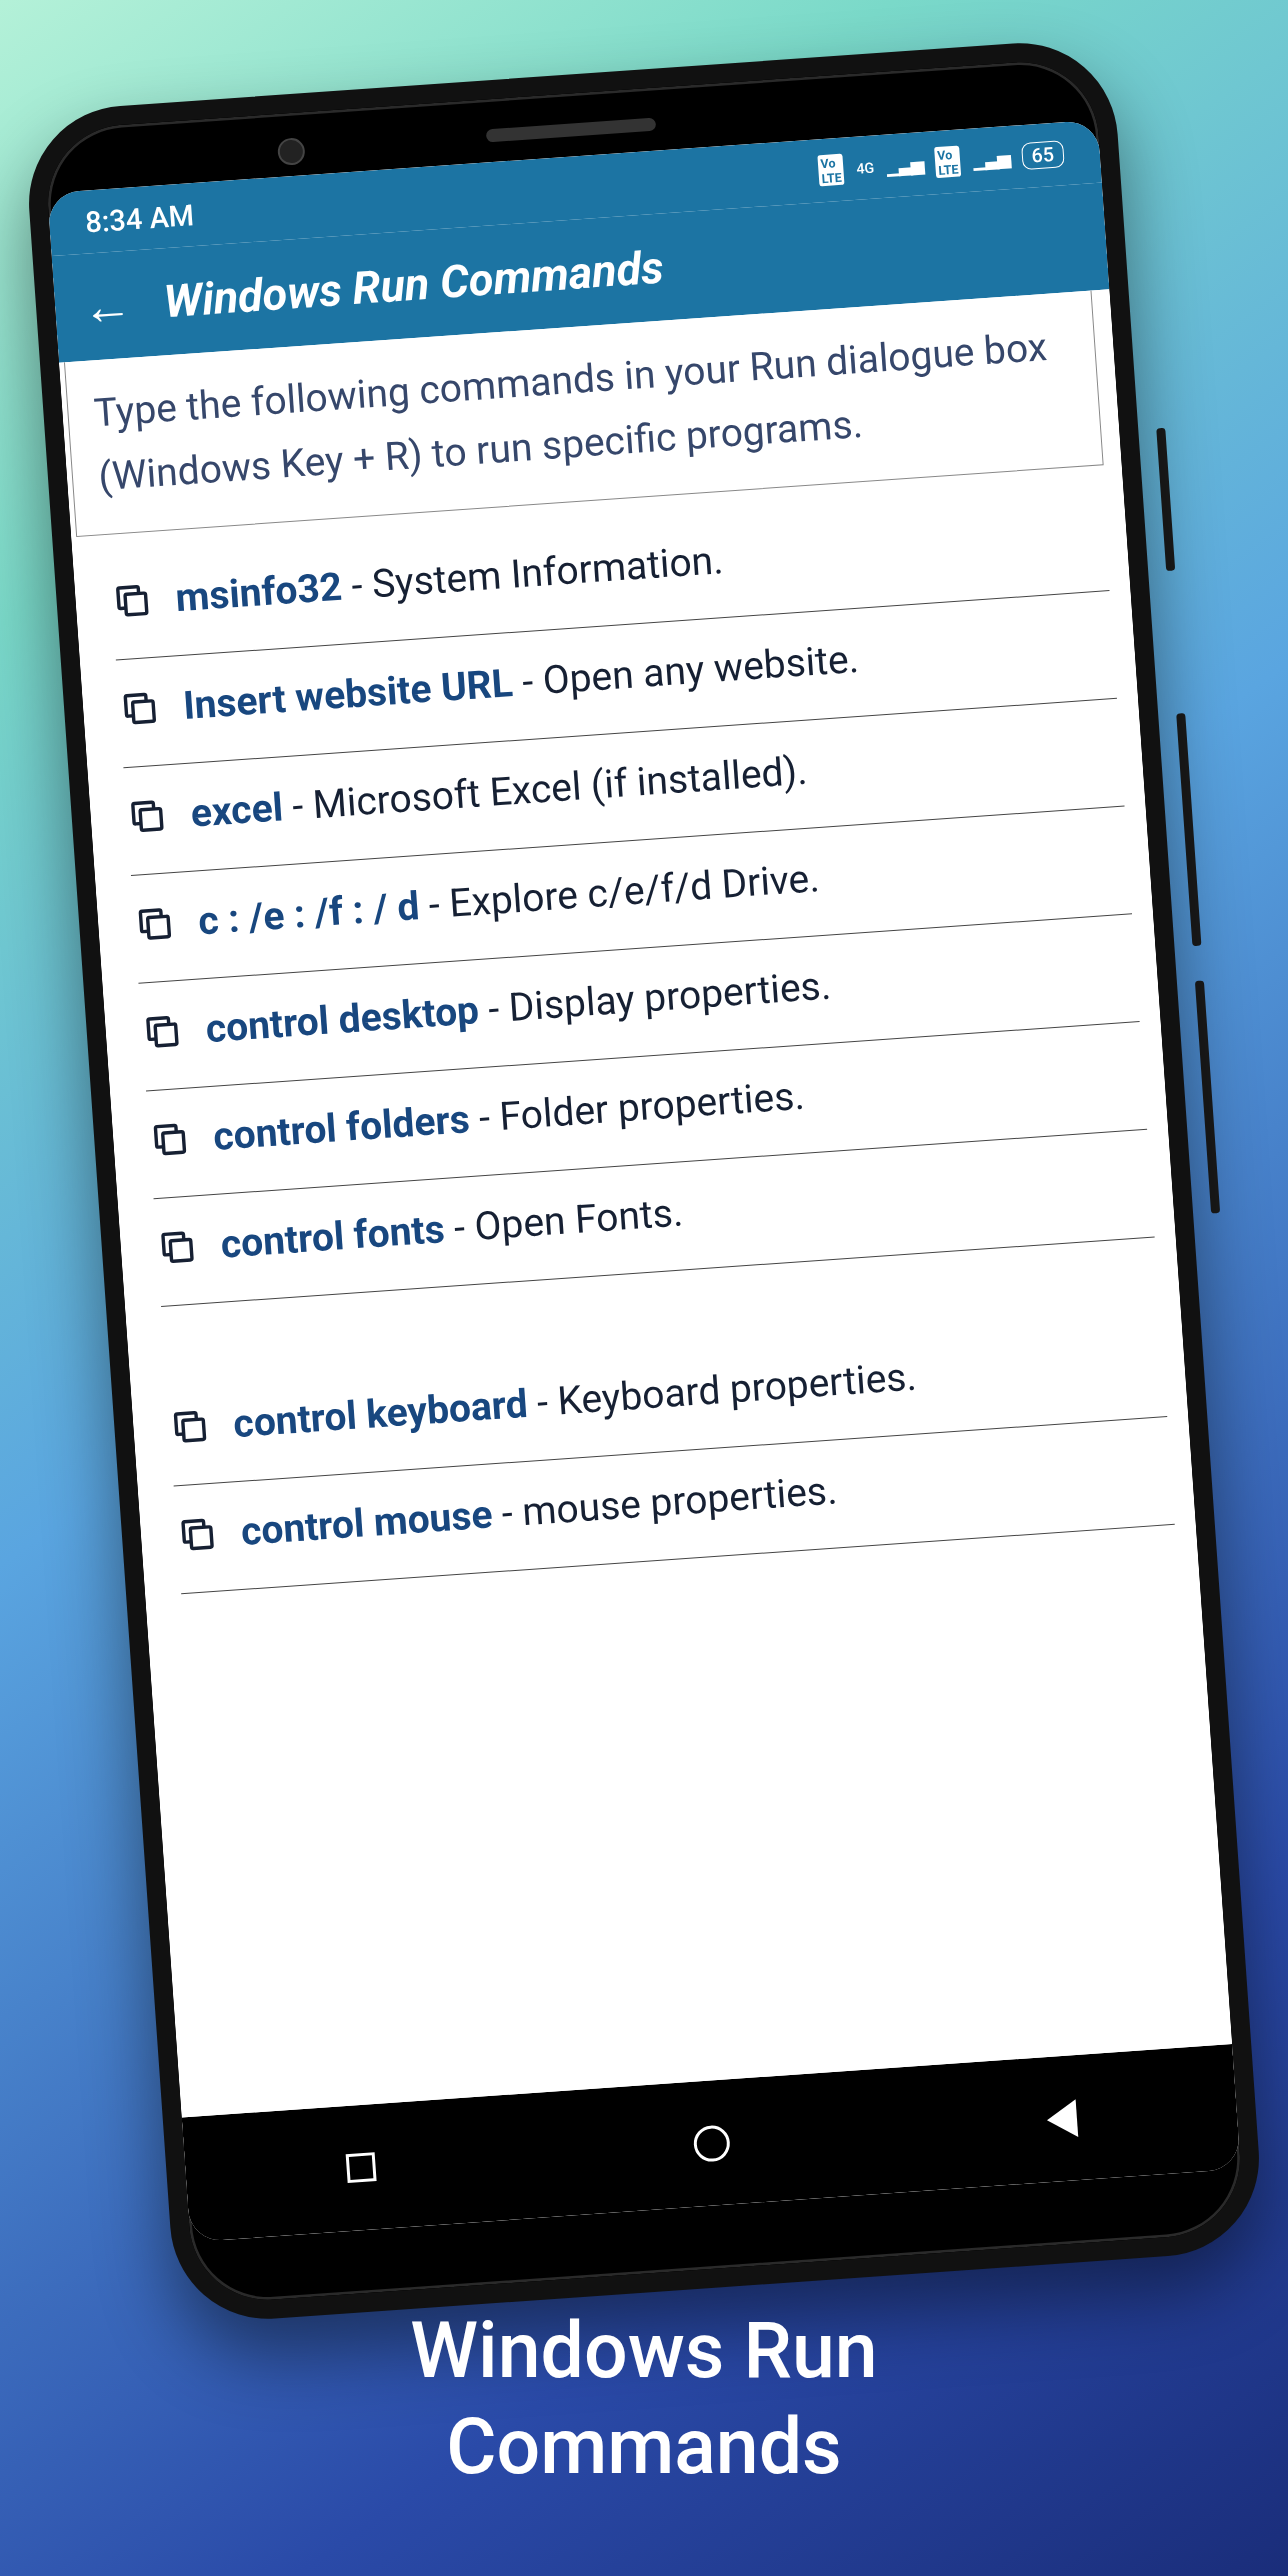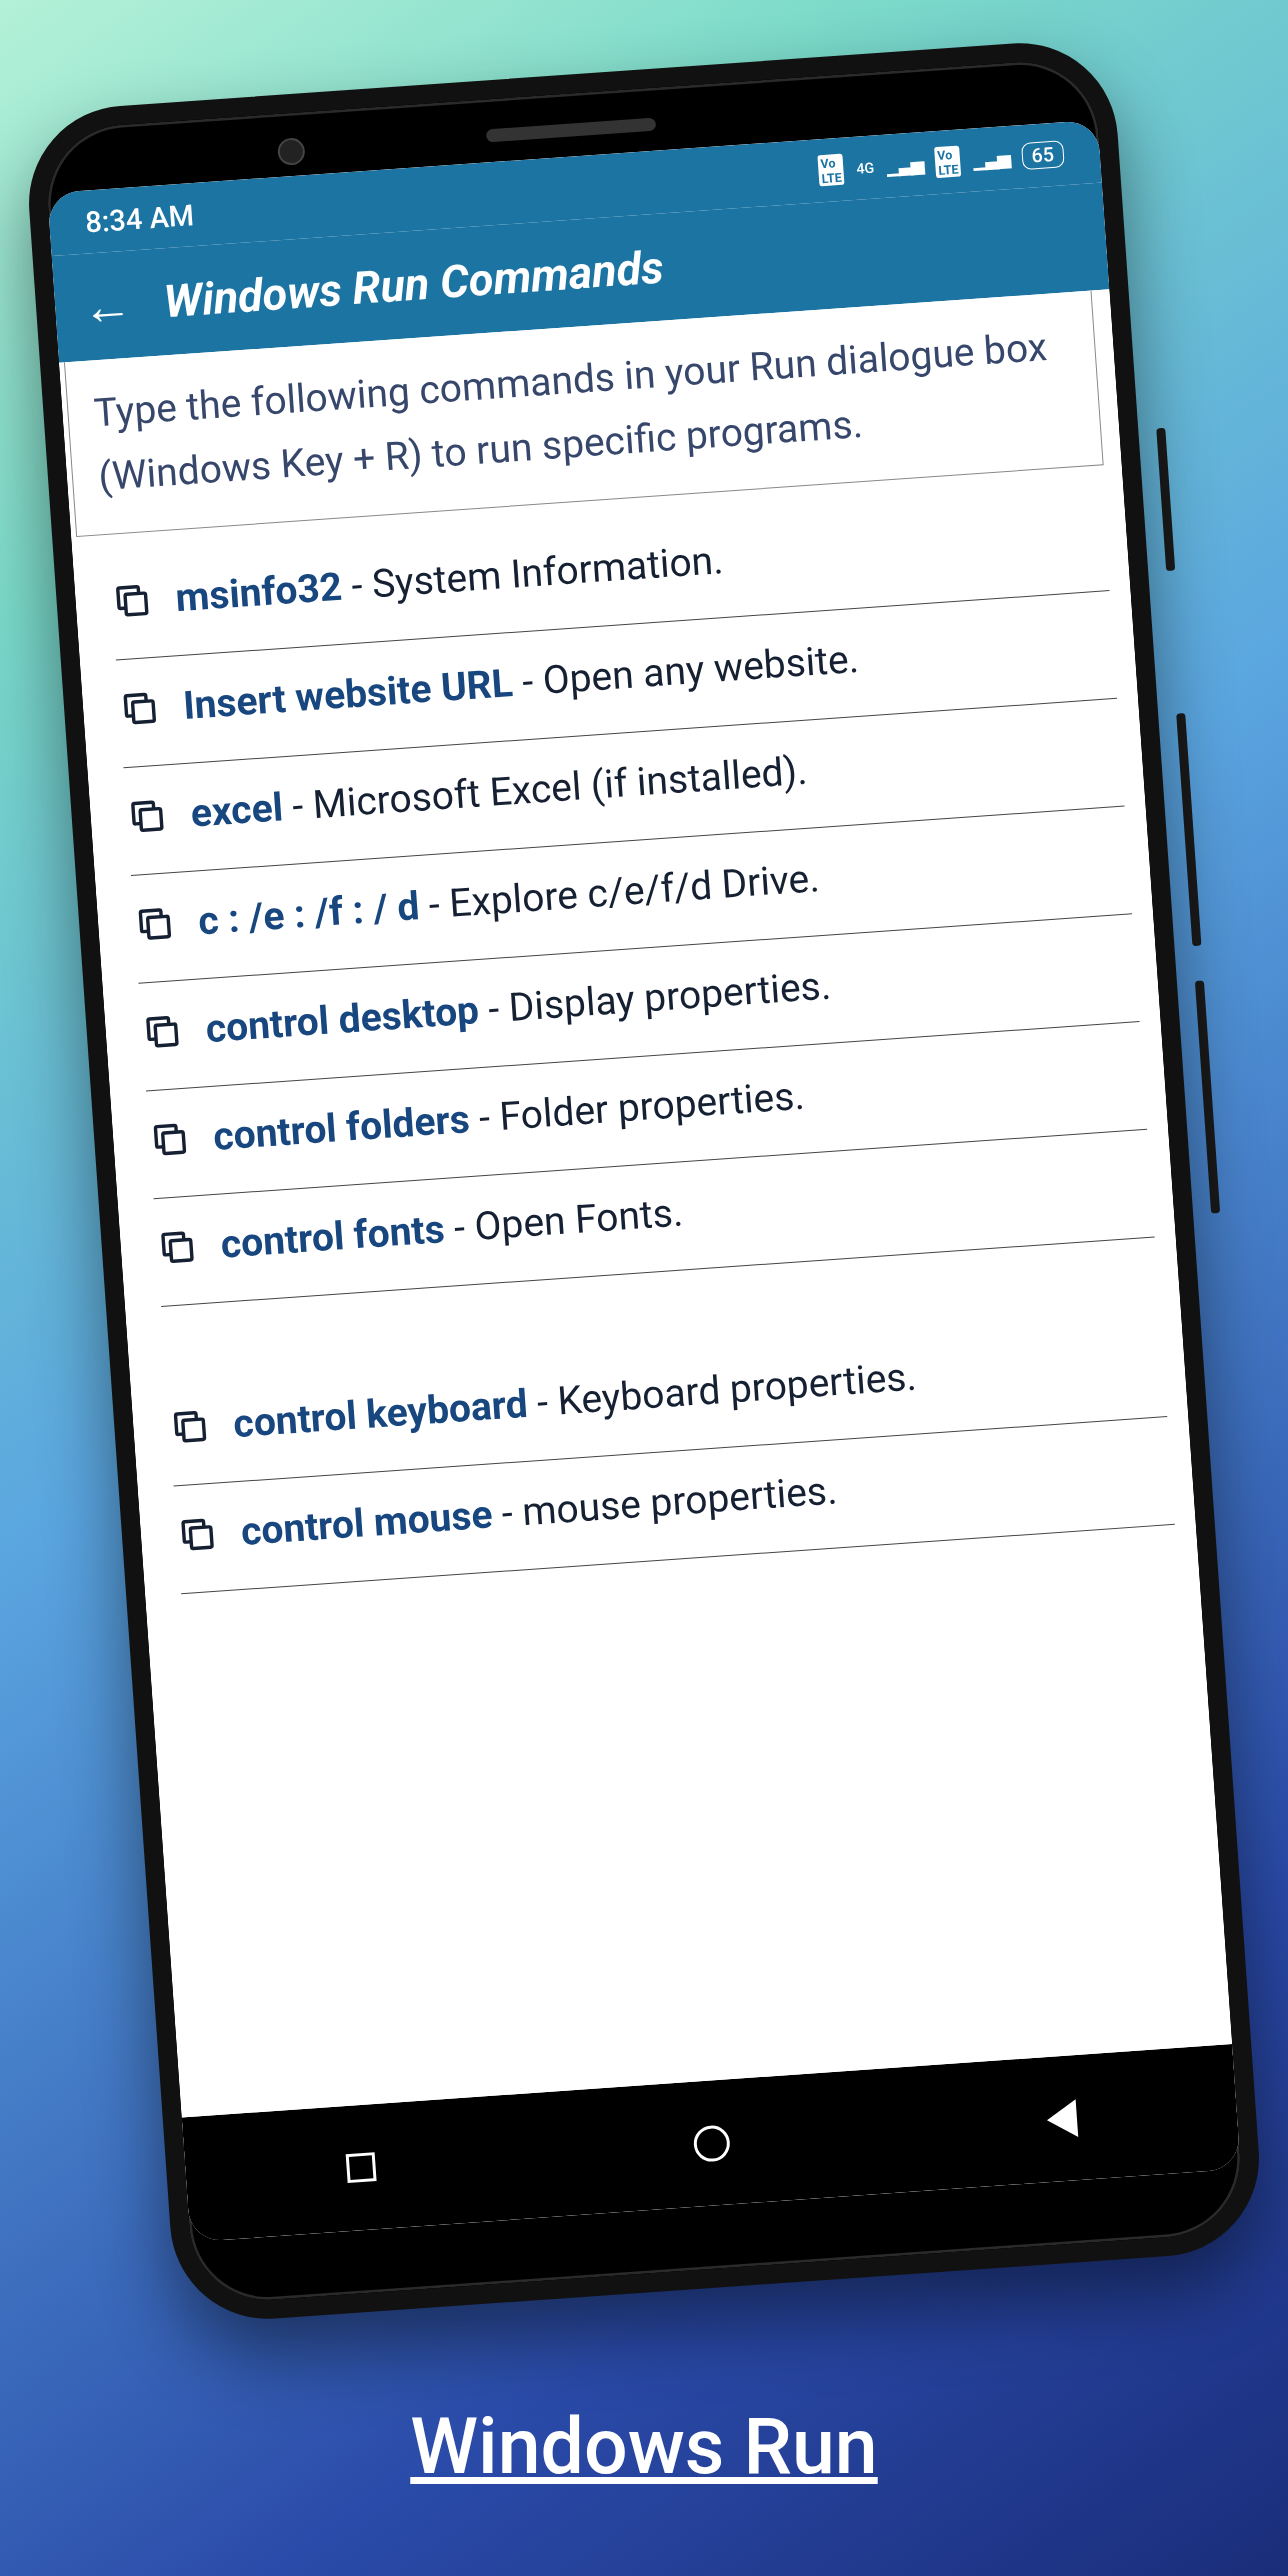--- a/index.html
+++ b/index.html
@@ -146,21 +146,20 @@
   }
   .promo {
     position: absolute;
     bottom: 81px;
     left: 0; right: 0;
     text-align: center;
     color: #fff;
     font-size: 77px;
     line-height: 1.25;
     font-weight: 500;
-    text-decoration: underline;
   }
 </style>
 </head>
 <body>
 
 <div class="frame-wrap">
   <div class="side-btn pwr"></div>
   <div class="side-btn vup"></div>
   <div class="side-btn vdn"></div>
   <div class="phone">
@@ -267,14 +266,15 @@
             <div class="nav-tri"></div>
           </div>
       </div>
 
     </div>
   </div>
 </div>
 
 <div class="promo">
   <div>Windows Run</div>
+  <div>Commands</div>
 </div>
 
 
 </body></html>

